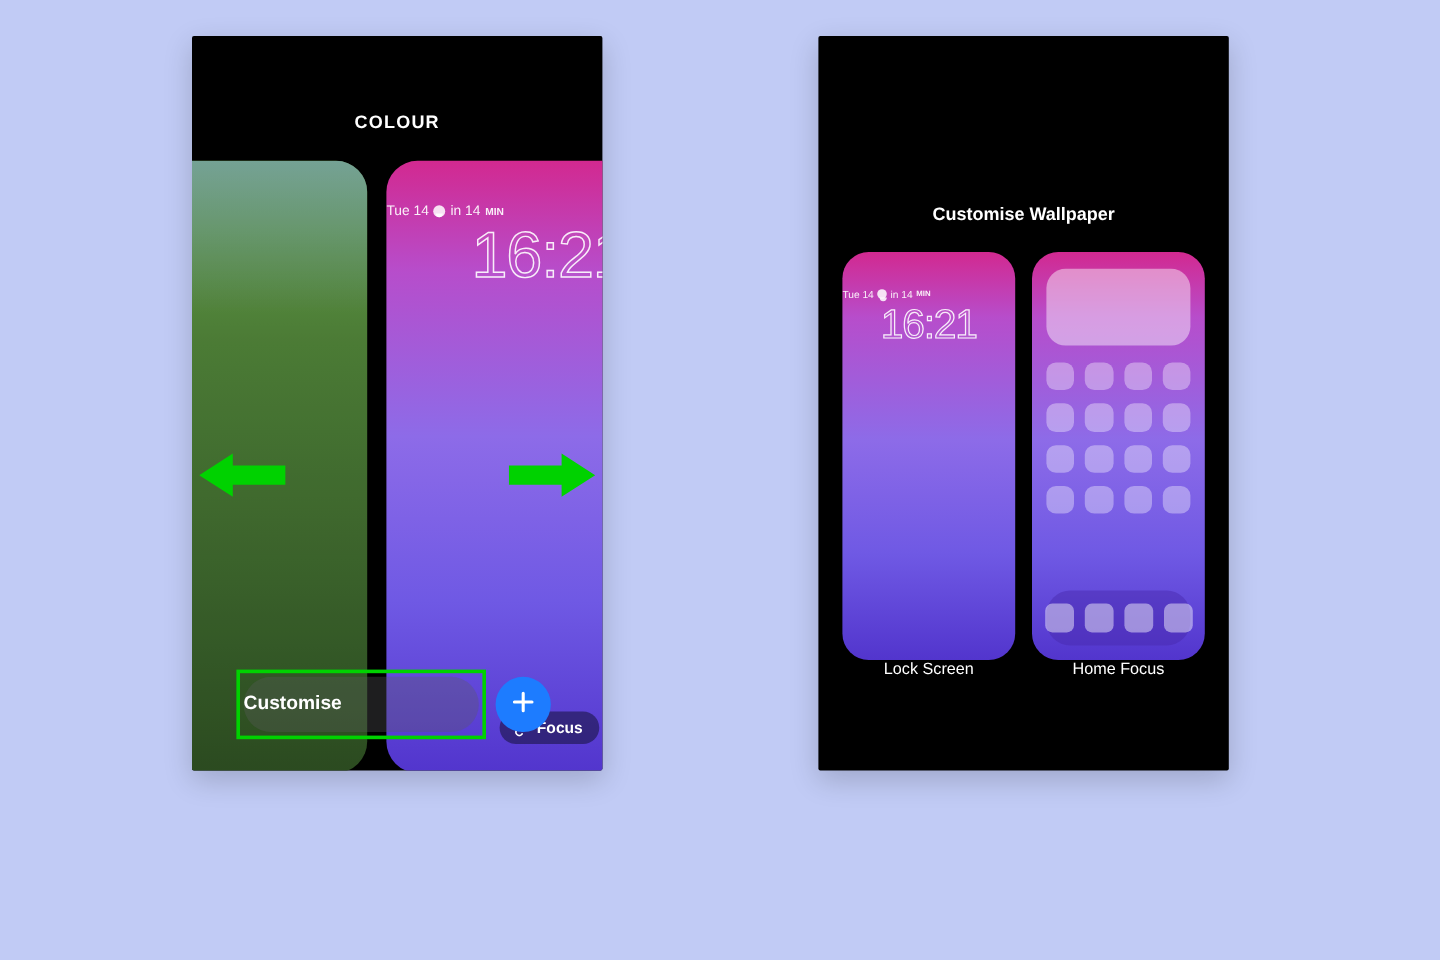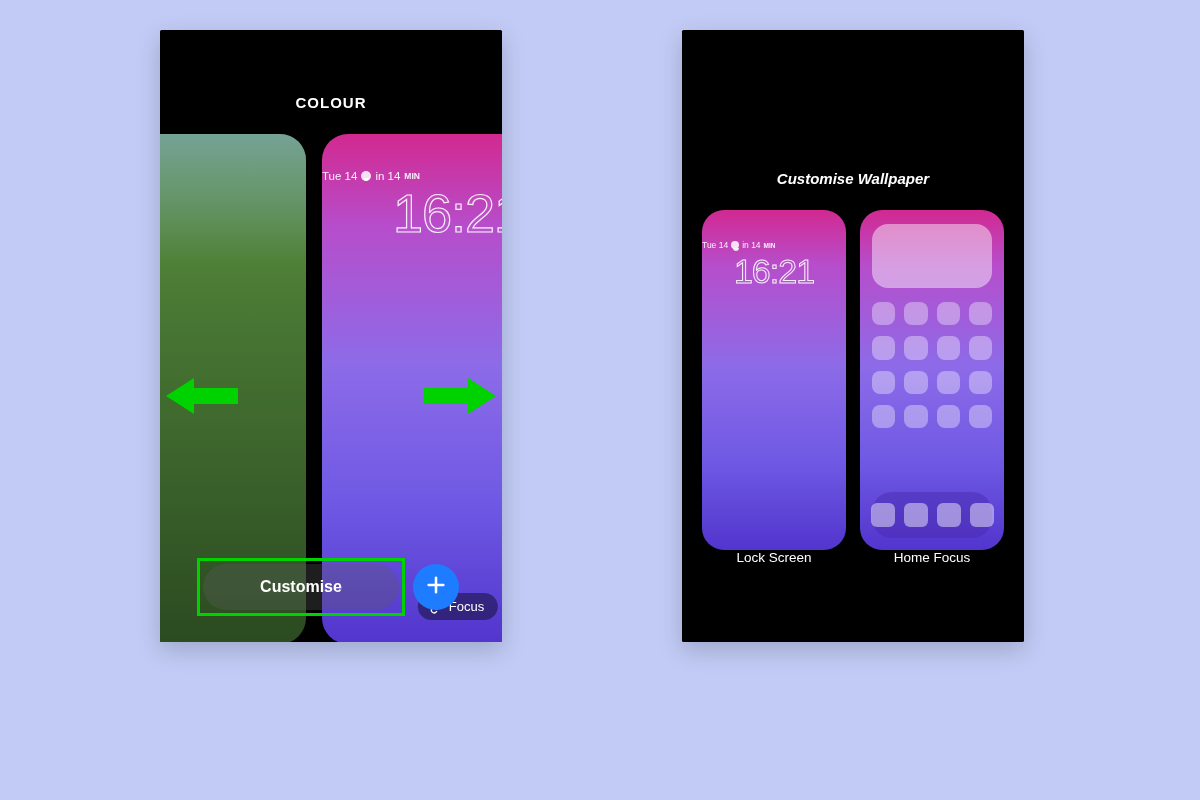--- a/index.html
+++ b/index.html
@@ -92,21 +92,21 @@
     text-shadow: 0 0 0 rgba(255,255,255,.04);
   }
 
   .focus-chip {
     position: absolute;
     bottom: 24px; left: 50%; transform: translateX(-50%);
     background: rgba(20,16,55,.55);
     border-radius: 18px;
     padding: 6px 14px 6px 12px;
     font-size: 13px;
-    font-weight: 400;
+    font-weight: 700;
     display: flex; align-items: flex-end; gap: 6px;
   }
   .link-icon svg { width:13px; height:13px; display:block; }
 
   .green-arrow {
     position: absolute;
     top: 346px;
     width: 72px; height: 40px;
     z-index: 5;
   }
@@ -127,38 +127,38 @@
     position:absolute; left:0; right:0; bottom: 32px;
     display:flex; justify-content:center; align-items:center; gap:14px;
     padding: 0 24px;
   }
   .cust-btn {
     flex: 0 0 196px;
     height: 46px;
     border-radius: 24px;
     background: rgba(90,90,95,.33);
     font-size: 16px; font-weight: 600;
-    display:flex; align-items:center; justify-content:center;
+    display:flex; align-items:center; 
     position:relative;
   }
   .highlight {
     position:absolute; inset:-6px;
     border: 3px solid #00d200;
   }
   .add-btn {
     width:46px; height:46px; border-radius:50%;
     background:#1d7cff;
     display:flex; align-items:center; justify-content:center;
   }
   .add-btn svg { width:22px; height:22px; }
 
   
   #phone-right .title {
     position:absolute; left:0; right:0; top:140px;
-    text-align:center; font-size:15px; font-weight:600;font-style:italic;
+    text-align:center; font-size:15px; font-weight:600;
   }
   #phone-right .two-up {
     position:absolute; left:20px; right:20px; top:180px;
     display:flex; gap:14px;
   }
   .thumb {
     flex:1; position:relative;
   }
   .thumb .panel {
     height: 340px;

